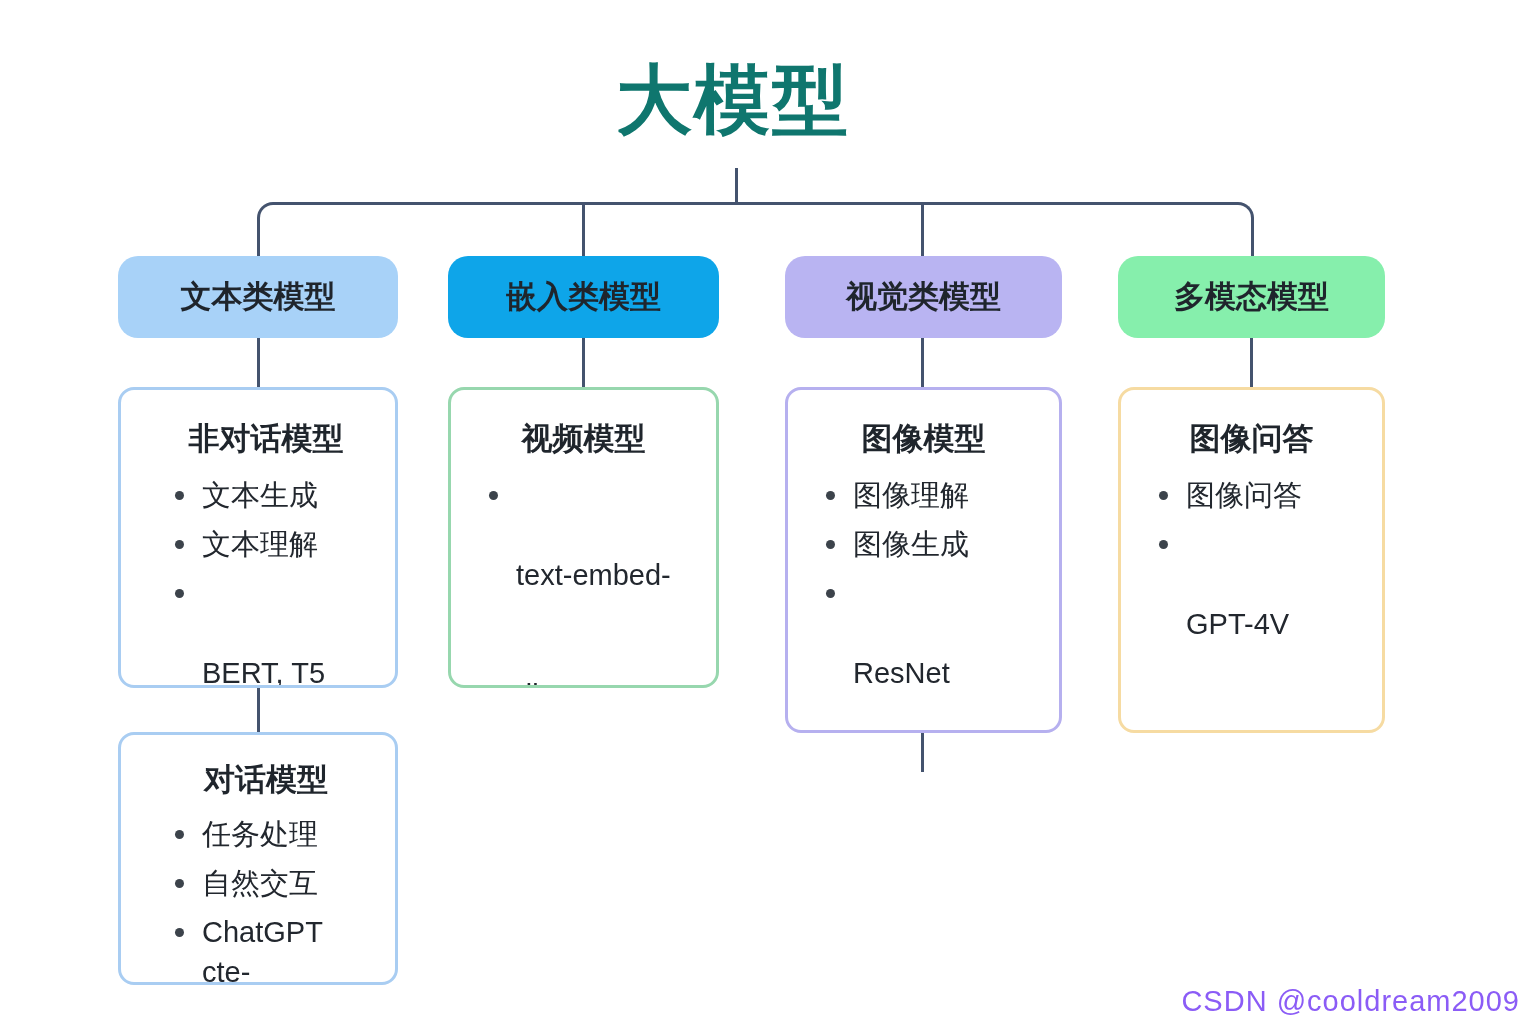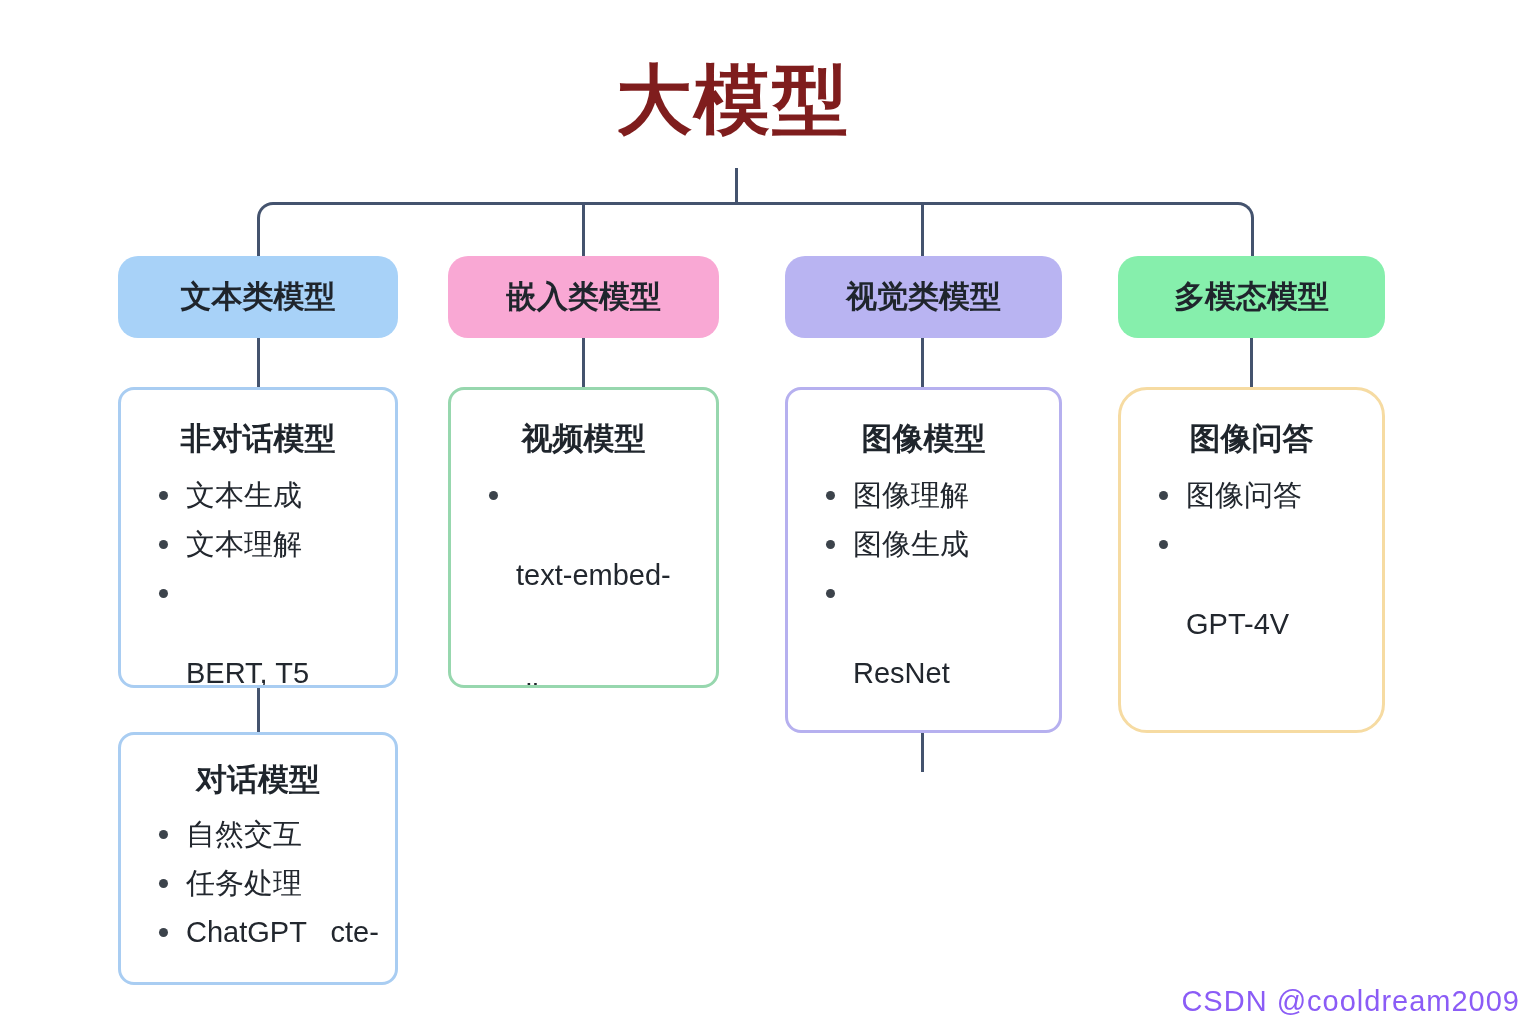--- a/index.html
+++ b/index.html
@@ -34,54 +34,54 @@
   }
   
   .title {
     position: absolute;
     left: 733px;
     top: 50px;
     transform: translateX(-50%);
     margin: 0;
     font-size: 76px;
     font-weight: 700;
-    color: #7f1d1d;
+    color: #0f766e;
     letter-spacing: 2px;
     white-space: nowrap;
   }
   
   .header {
     position: absolute;
     top: 256px;
     height: 82px;
     border-radius: 20px;
     display: flex;
     align-items: center;
     justify-content: center;
     font-size: 31px;
     font-weight: 700;
     color: #1f252c;
   }
   .h1 { background: #a8d2f8; }
-  .h2 { background: #f9a8d4; }
+  .h2 { background: #0ea5e9; }
   .h3 { background: #b9b4f2; }
   .h4 { background: #86efac; }
   
   .box {
     position: absolute;
     background: #ffffff;
     border: 3px solid;
     border-radius: 16px;
     box-sizing: border-box;
     overflow: hidden;
   }
-  .b1 { border-color: #a9cdf2; }
+  .b1 { border-color: #a9cdf2; padding-left: 16px; }
   .b2 { border-color: #97d7ae; }
   .b3 { border-color: #b6b0ef; }
-  .b4 { border-color: #f6dba2; border-radius: 29px; }
+  .b4 { border-color: #f6dba2; }
   .box-title {
     margin-top: 30px;
     text-align: center;
     font-size: 31px;
     font-weight: 700;
     color: #1f252c;
     line-height: 37px;
   }
   .items {
     margin-top: 18px;
@@ -168,25 +168,25 @@
     </div>
   </div>
 
   <div class="vline" style="left:257px; top:688px; height:44px"></div>
 
   <div class="box b1" style="left:118px; top:732px; width:280px; height:253px">
     <div class="box-title" style="margin-top:26px">对话模型</div>
     <div class="items" style="margin-top:16px">
       <div class="item">
         <span class="dot"></span>
+        <span class="item-text"><span class="ln">任务处理</span></span>
+      </div>
+      <div class="item">
+        <span class="dot"></span>
         <span class="item-text"><span class="ln">自然交互</span></span>
-      </div>
-      <div class="item">
-        <span class="dot"></span>
-        <span class="item-text"><span class="ln">任务处理</span></span>
       </div>
       <div class="item">
         <span class="dot"></span>
         <span class="item-text"><span class="ln">ChatGPT   cte-</span></span>
       </div>
     </div>
   </div>
 
   <div class="box b2" style="left:448px; top:387px; width:271px; height:301px">
     <div class="box-title">视频模型</div>

